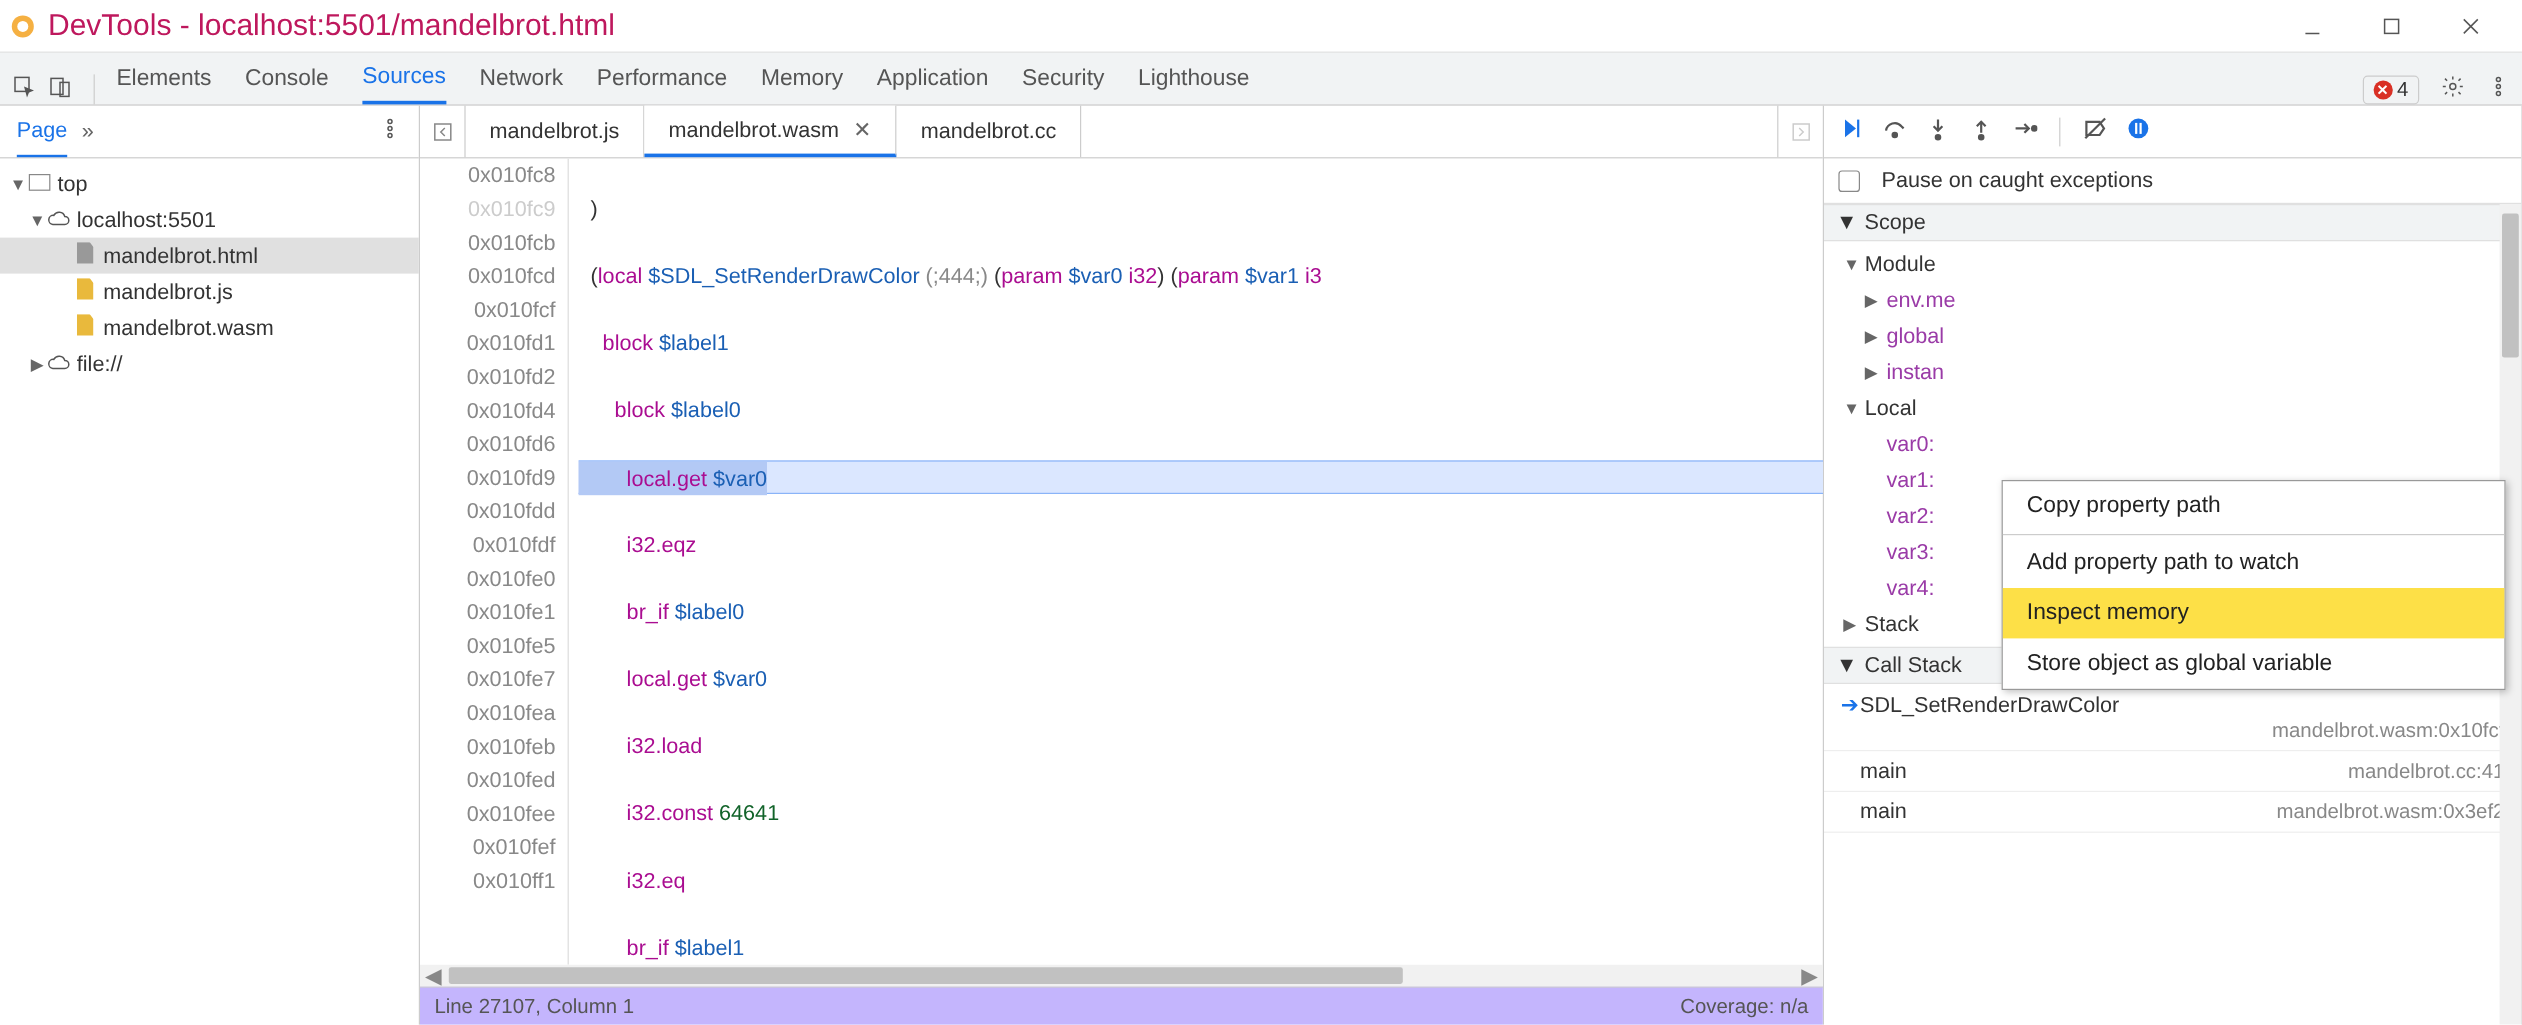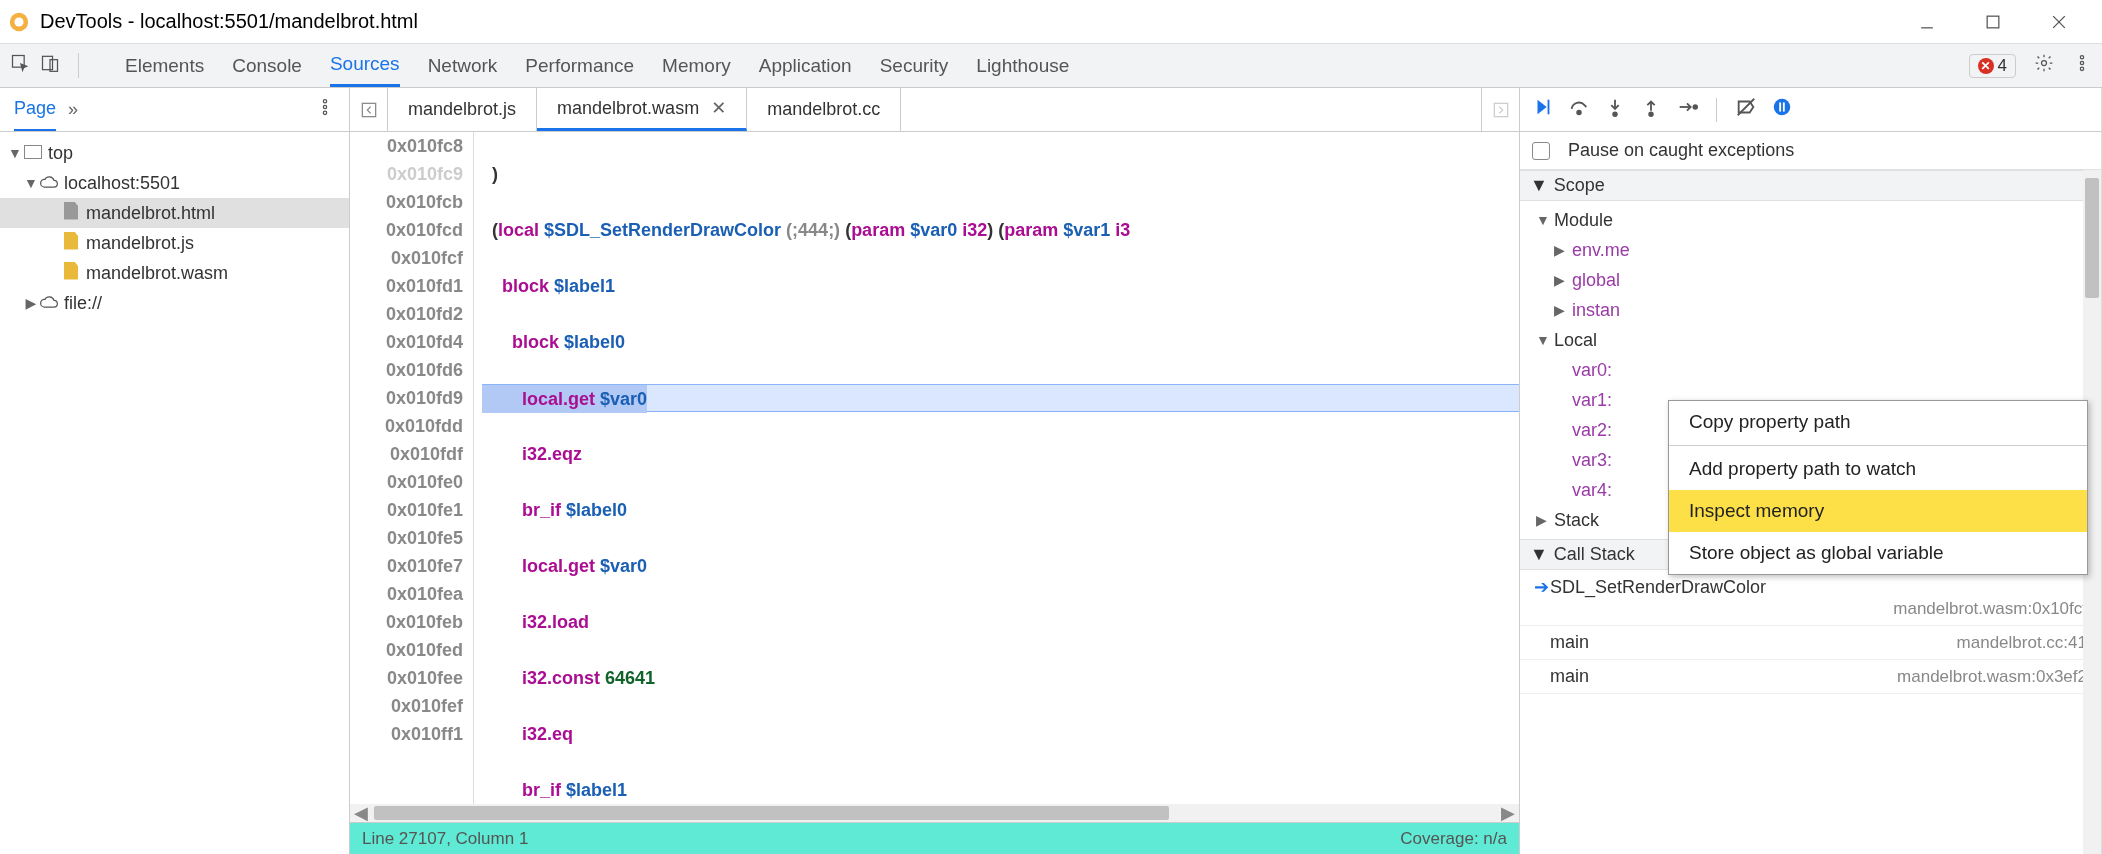--- a/index.html
+++ b/index.html
@@ -1,26 +1,26 @@
 <!DOCTYPE html>
 <html><head>
 <meta charset="utf-8">
 <style>
 * { box-sizing: border-box; margin: 0; padding: 0; font-family: "Segoe UI", Tahoma, sans-serif; }
 body { background: #fff; color: #333; font-size: 18px; width: 2102px; height: 854px; overflow: hidden; }
 
 
 .titlebar { height: 44px; display: flex; align-items: center; padding: 0 8px; background: #fff; border-bottom: 1px solid #ddd; }
 .titlebar .logo { width: 22px; height: 22px; border-radius: 50%; display:inline-block; margin-right: 10px; }
-.titlebar .title { font-size: 20px; color: #000000; flex: 1; }
+.titlebar .title { font-size: 25px; color: #be185d; flex: 1; }
 .titlebar .winbtns { display: flex; gap: 36px; padding-right: 20px; }
 .titlebar .winbtn { width: 30px; height: 30px; display:flex; align-items:center; justify-content:center; cursor:pointer; }
 
 
-.mainbar { height: 44px; display: flex; align-items: center; background: #f1f3f4; border-bottom: 1px solid #ccc; padding: 0 10px; gap: 28px; }
+.mainbar { height: 44px; display: flex; align-items: flex-end; background: #f1f3f4; border-bottom: 1px solid #ccc; padding: 0 10px; }
 .mainbar .devicebtns { display:flex; gap: 10px; padding-right: 18px; border-right: 1px solid #ccc; margin-right: 18px;}
 .mainbar .tabs { display:flex; gap: 28px; align-items:center; height:100%; flex:1; font-size: 19px; color:#555;}
 .mainbar .tab { height:100%; display:flex; align-items:center; cursor:pointer; }
 .mainbar .tab.active { color:#1a73e8; border-bottom: 3px solid #1a73e8; }
 .mainbar .right { display:flex; align-items:center; gap:18px; }
 .errpill { border:1px solid #ccc; border-radius:4px; padding:1px 8px; display:flex; align-items:center; gap:4px; font-size:17px;}
 .errpill .reddot{ width:16px;height:16px;border-radius:50%;background:#d93025; display:inline-flex;align-items:center;justify-content:center;color:#fff;font-size:12px;font-weight:bold;}
 svg.icon { width:20px; height:20px; stroke:#555; fill:none; stroke-width:1.5; }
 
 
@@ -44,30 +44,30 @@
 .cloud-ic svg{width:20px;height:14px;}
 
 
 .source-panel { flex:1; border-right:1px solid #ccc; display:flex; flex-direction:column; min-width:0;}
 .file-tabs { height:44px; display:flex; align-items:center; border-bottom:1px solid #ccc; gap:0; }
 .file-tabs .navbtn { width:38px; display:flex;align-items:center;justify-content:center; cursor:pointer;border-right:1px solid #ccc; height:100%;}
 .file-tabs .navbtn.right{border-right:none;border-left:1px solid #ccc;}
 .file-tab { padding:0 20px; height:100%; display:flex;align-items:center; border-right:1px solid #ccc; cursor:pointer; font-size:18px; color:#333;}
 .file-tab.active { border-bottom:3px solid #1a73e8; background:#fff;}
 .file-tab .close{ margin-left:12px; color:#666;}
-.code { flex:1; overflow:hidden; display:flex; font-family:Consolas,monospace; font-size:18px; line-height:28px;font-weight:bold;}
+.code { flex:1; overflow:hidden; display:flex; font-family:Consolas,monospace; font-size:18px; line-height:28px;}
 .gutter { width:124px; text-align:right; color:#888; padding:0 10px 0 0; border-right:1px solid #ddd;}
 .gutter div{height:28px;}
 .gutter .dim{color:#ccc;}
 .codelines { flex:1; min-width:0; overflow-x:auto; white-space:pre; padding-left:8px; position:relative;}
 .codelines .line{height:28px; display:block;}
 .codelines .hl{ background:#dbe7ff; border-top:1px solid #8ab4f8; border-bottom:1px solid #8ab4f8; }
 .codelines .hl2{ background:#b3c9f5; display:inline-block;}
 .kw{color:#aa0d91;} .nm{color:#1a5fb4;} .num{color:#116329;} .cm{color:#888;}
-.statusbar{height:32px;border-top:1px solid #ccc;display:flex;align-items:center;padding:0 12px;color:#555;font-size:17px;background:#5eead4;}
+.statusbar{height:32px;border-top:1px solid #ccc;display:flex;align-items:center;padding:0 12px;color:#555;font-size:17px;background:#c4b5fd;}
 .statusbar .sp{flex:1;}
 
 
 .debug-panel{ width:582px; display:flex; flex-direction:column; position:relative; border-right:1px solid #ddd;}
 .debug-toolbar{height:44px;border-bottom:1px solid #ccc;display:flex;align-items:center;gap:14px;padding:0 12px;}
 .debug-toolbar .sep{height:24px;border-left:1px solid #ccc;margin:0 4px;}
 .debug-toolbar svg{width:22px;height:22px;}
 .pauserow{padding:8px 12px;border-bottom:1px solid #e0e0e0;display:flex;align-items:center;gap:18px;}
 .checkbox{width:18px;height:18px;border:1px solid #888;border-radius:3px;}
 .section-hdr{background:#f1f3f4;border-top:1px solid #e0e0e0;border-bottom:1px solid #e0e0e0;padding:4px 10px;display:flex;align-items:center;gap:6px;font-size:18px;color:#333;}

